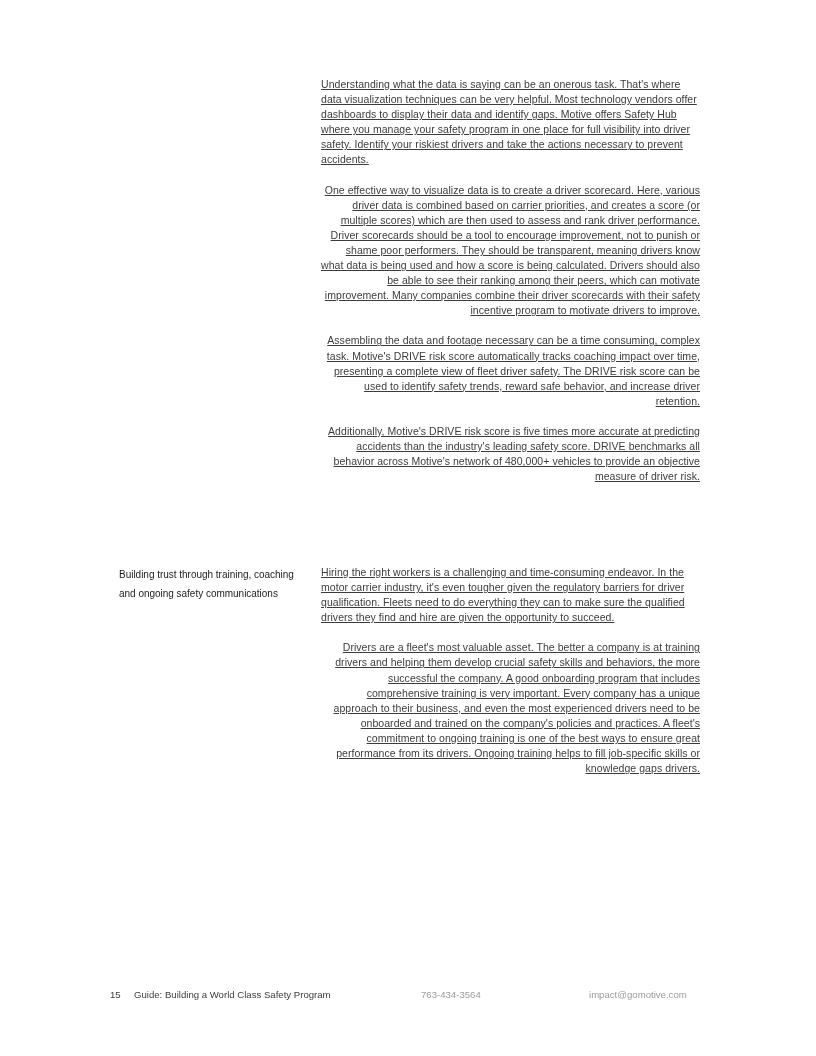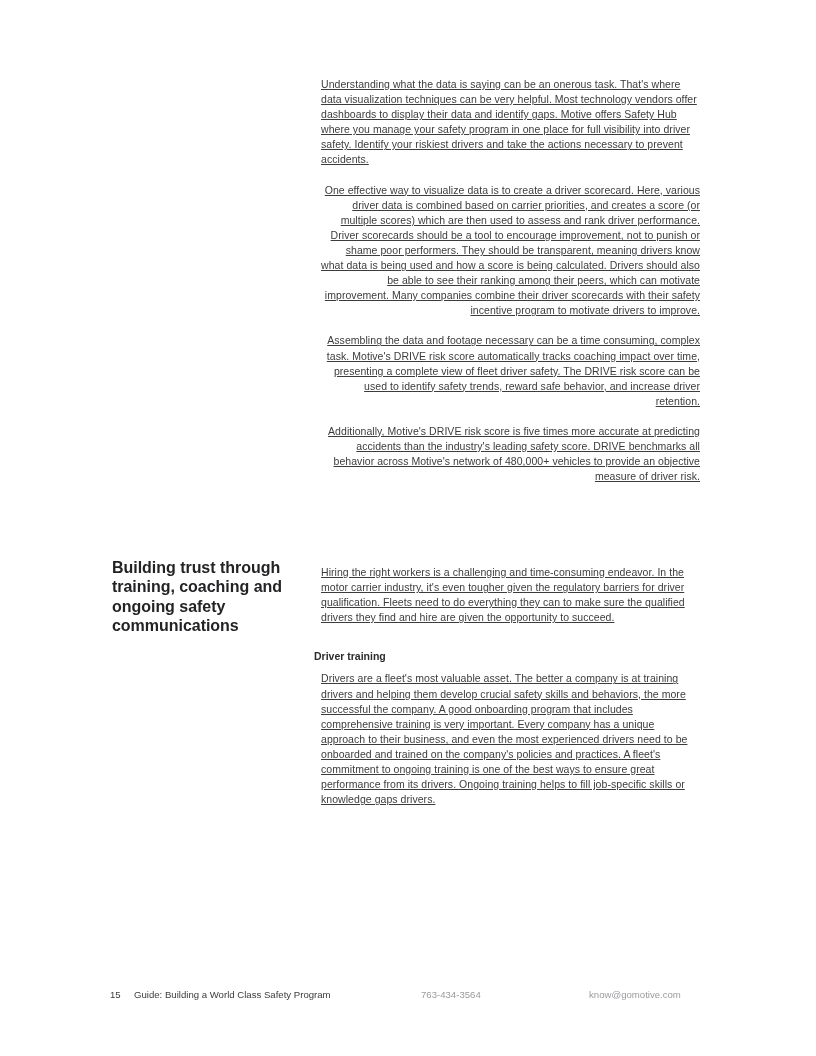--- a/index.html
+++ b/index.html
@@ -60,26 +60,26 @@
     text-align: left;
     text-decoration: underline;
   }
 
   .body-text + .body-text {
     margin-top: 15px;
     text-align: right;
   }
 
   .side-heading {
-    font-size: 16px;
+    font-size: 10px;
     line-height: 19.4px;
-    font-weight: 700;
+    font-weight: 400;
     color: #232325;
     letter-spacing: -0.002em;
-    margin: 0;
+    margin: 7px;
   }
 
   .sub-heading {
     font-size: 10.5px;
     line-height: 15.1px;
     font-weight: 700;
     color: #2b2b2d;
     margin: 0;
   }
 
@@ -146,27 +146,26 @@
         <p class="body-text">Additionally, Motive's DRIVE risk score is five times more accurate at predicting accidents than the industry's leading safety score. DRIVE benchmarks all behavior across Motive's network of 480,000+ vehicles to provide an objective measure of driver risk.</p>
       </div>
     </div>
 
     <div class="section" style="top:558px;">
       <div class="col-side">
         <h2 class="side-heading">Building trust through training, coaching and ongoing safety communications</h2>
       </div>
       <div class="col-main">
         <p class="body-text">Hiring the right workers is a challenging and time-consuming endeavor. In the motor carrier industry, it's even tougher given the regulatory barriers for driver qualification. Fleets need to do everything they can to make sure the qualified drivers they find and hire are given the opportunity to succeed.</p>
-        <h3 class="sub-heading" style="margin-top:24px;">Driver training</h3>
         <p class="body-text">Drivers are a fleet's most valuable asset. The better a company is at training drivers and helping them develop crucial safety skills and behaviors, the more successful the company. A good onboarding program that includes comprehensive training is very important. Every company has a unique approach to their business, and even the most experienced drivers need to be onboarded and trained on the company's policies and practices. A fleet's commitment to ongoing training is one of the best ways to ensure great performance from its drivers. Ongoing training helps to fill job-specific skills or knowledge gaps drivers.</p>
       </div>
     </div>
 
   </div>
 
   <div class="footer">
     <span class="footer-page-num">15</span>
     <span class="footer-title">Guide: Building a World Class Safety Program</span>
     <span class="footer-phone">763-434-3564</span>
-    <span class="footer-email">know@gomotive.com</span>
+    <span class="footer-email">impact@gomotive.com</span>
   </div>
 
 </div>
 
 </body></html>

